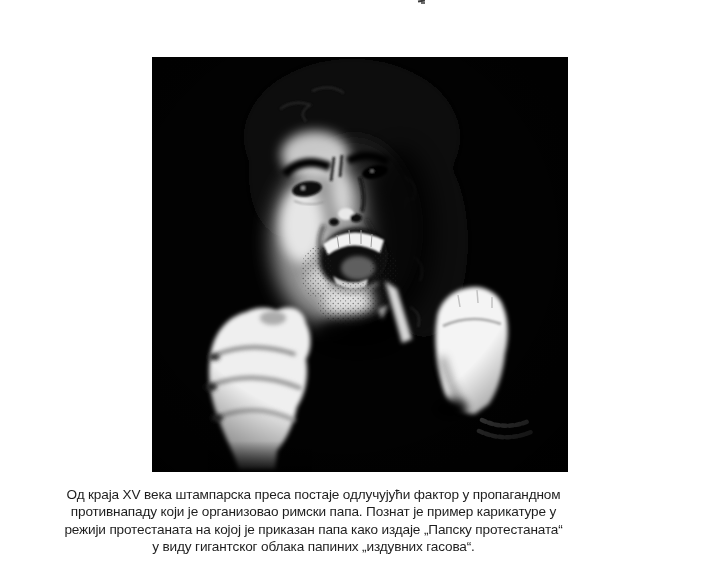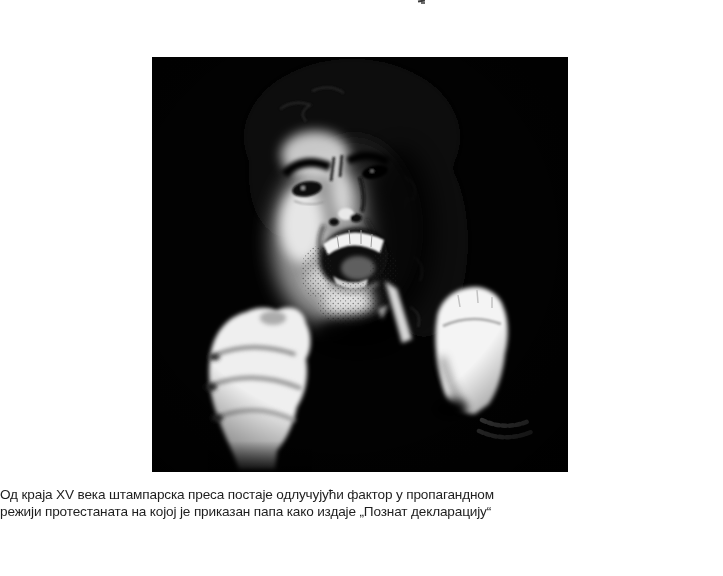--- a/index.html
+++ b/index.html
@@ -25,21 +25,21 @@
 
   .photo-frame {
     position: absolute; left: 152px; top: 57px;
     width: 416px; height: 415px; margin: 0; padding: 0;
     background: #020202;
   }
   .photo-frame svg { display: block; width: 416px; height: 415px; }
 
   .caption {
     position: absolute; left: 0; top: 486px; width: 627px;
-    text-align: left;
+    text-align: center;
     font-size: 13.6px;
     line-height: 17.3px;
     color: #1e1e1e;
     letter-spacing: -0.15px;
   }
   .caption p { margin: 0; padding: 0; }
 </style>
 </head>
 <body>
 
@@ -197,16 +197,18 @@
         <path d="M330,363 Q353,374 377,364" stroke="#454545" stroke-width="4.5" stroke-dasharray="4 3"></path>
         <path d="M327,374 Q353,386 379,375" stroke="#3a3a3a" stroke-width="4.5" stroke-dasharray="4 3"></path>
       </g>
 
       <rect width="416" height="415" fill="url(#vig)"></rect>
     </svg>
   </figure>
 
   <div class="caption">
     <p>Од краја XV века штампарска преса постаје одлучујући фактор у пропагандном</p>
-    <p>режији протестаната на којој је приказан папа како издаје „Познат декларацију“</p>
+    <p>противнападу који је организовао римски папа. Познат је пример карикатуре у</p>
+    <p>режији протестаната на којој је приказан папа како издаје „Папску протестаната“</p>
+    <p>у виду гигантског облака папиних „издувних гасова“.</p>
   </div>
 
 </div>
 
 </body></html>

